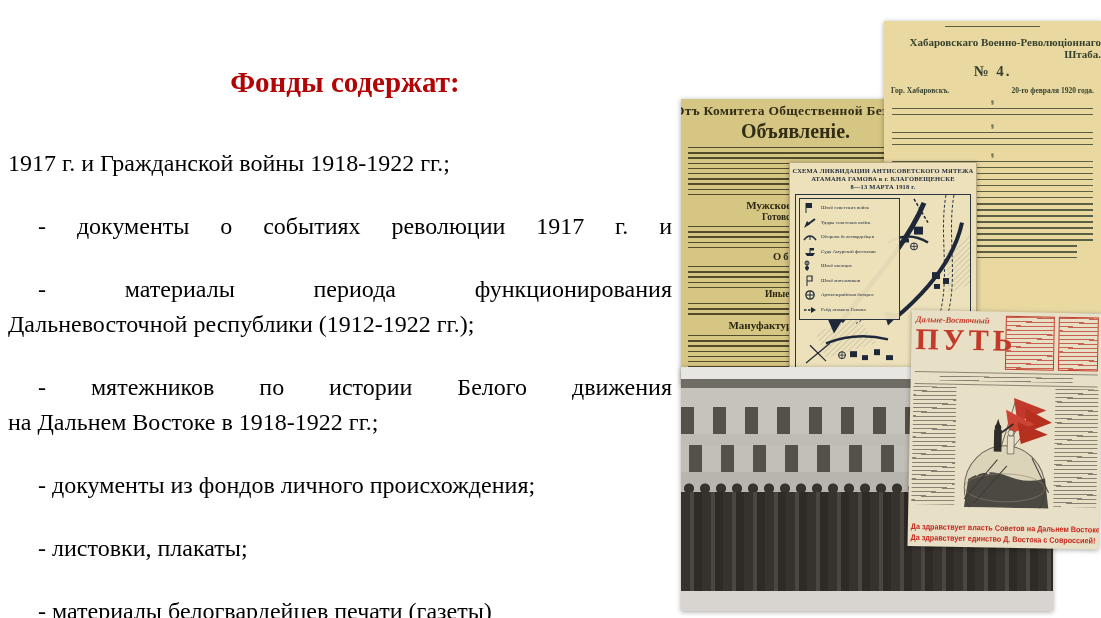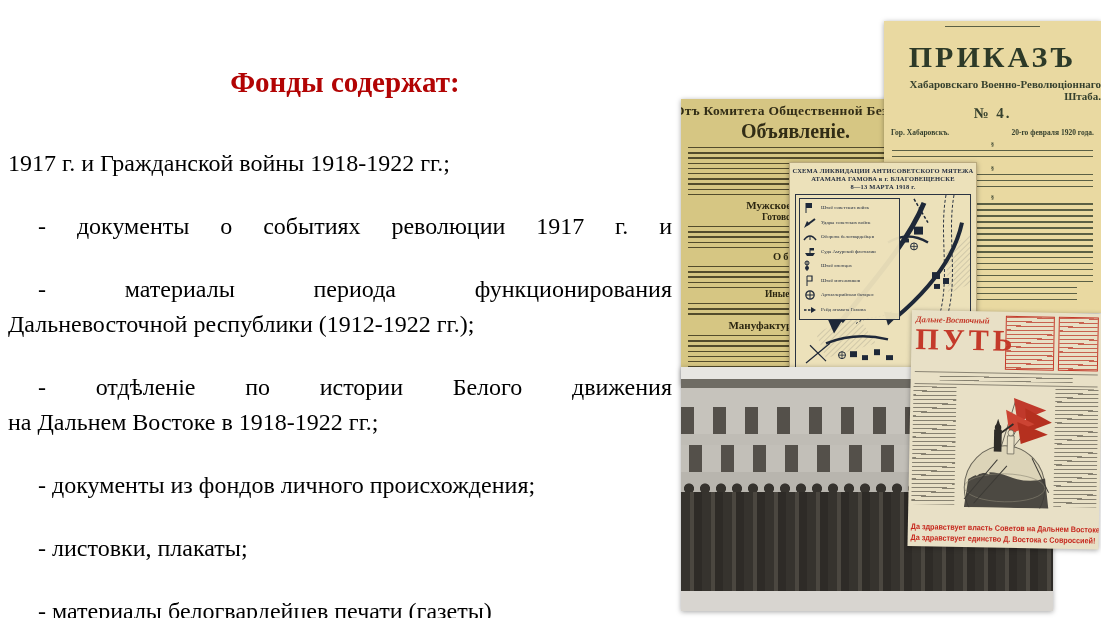--- a/index.html
+++ b/index.html
@@ -99,21 +99,21 @@
 
   <div class="page-title">
     <span>Фонды содержат:</span>
   </div>
 
   <div class="body-text">
     <div class="tl l">1917 г. и Гражданской войны 1918-1922 гг.;</div>
     <div class="tl j i2">- документы о событиях революции 1917 г. и</div>
     <div class="tl j i2">- материалы периода функционирования</div>
     <div class="tl l">Дальневосточной республики (1912-1922 гг.);</div>
-    <div class="tl j i2">- отдѣленіе по истории Белого движения</div>
+    <div class="tl j i2">- мятежников по истории Белого движения</div>
     <div class="tl l">на Дальнем Востоке в 1918-1922 гг.;</div>
     <div class="tl l i2">- документы из фондов личного происхождения;</div>
     <div class="tl l i2">- листовки, плакаты;</div>
     <div class="tl l i2">- материалы белогвардейцев печати (газеты)</div>
   </div>
 
   <div class="doc" id="ann">
     <div class="ann-head">Отъ Комитета Общественной Безопасности</div>
     <div class="ann-title">Объявленіе.</div>
     <div class="fk ann-fk" style="height:48px"></div>
@@ -124,21 +124,20 @@
     <div class="fk ann-fk" style="height:22px"></div>
     <div class="ann-sec s95">Иные мужскіе</div>
     <div class="fk ann-fk" style="height:12px"></div>
     <div class="ann-sec s11">Мануфактурное отдѣленіе.</div>
     <div class="fk ann-fk" style="height:36px"></div>
     <div class="ann-sec s11">Галантерейное отдѣленіе.</div>
   </div>
 
   <div class="doc" id="prikaz">
     <div class="fk pk-top"></div>
-    <div class="pk-title">ПРИКАЗЪ</div>
     <div class="pk-sub">Хабаровскаго Военно-Революціоннаго Штаба.</div>
     <div class="pk-num">№ 4.</div>
     <div class="pk-row">
       <span>Гор. Хабаровскъ.</span>
       <span>20-го февраля 1920 года.</span>
     </div>
     <div class="pk-sec">§</div>
     <div class="p6 pk-fk" style="height:11px"></div>
     <div class="pk-sec">§</div>
     <div class="p6 pk-fk" style="height:16px"></div>

